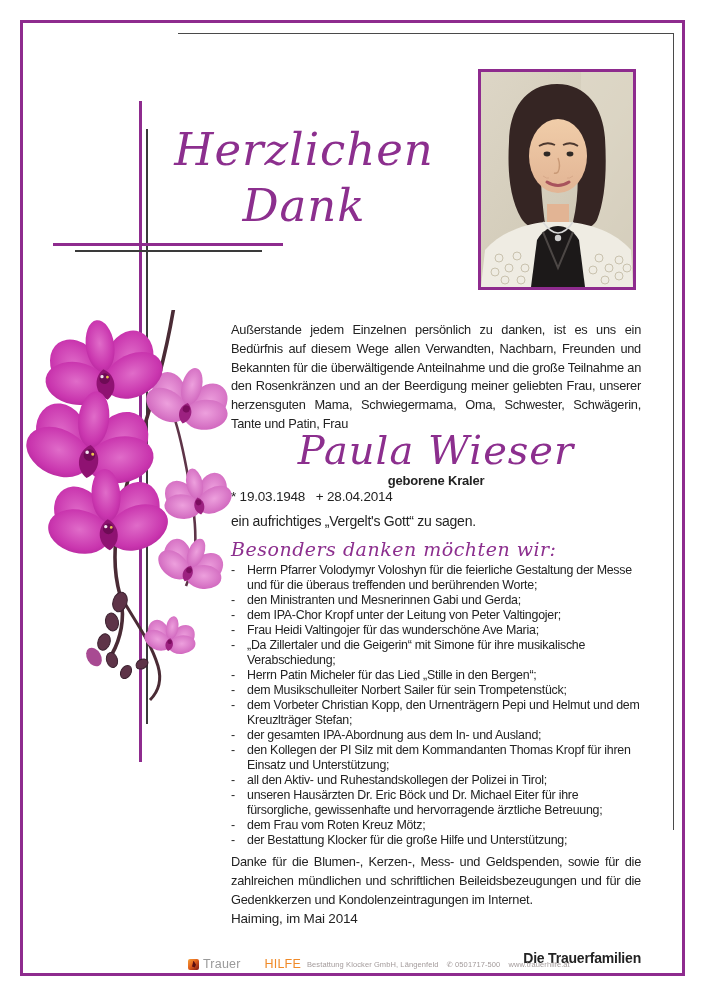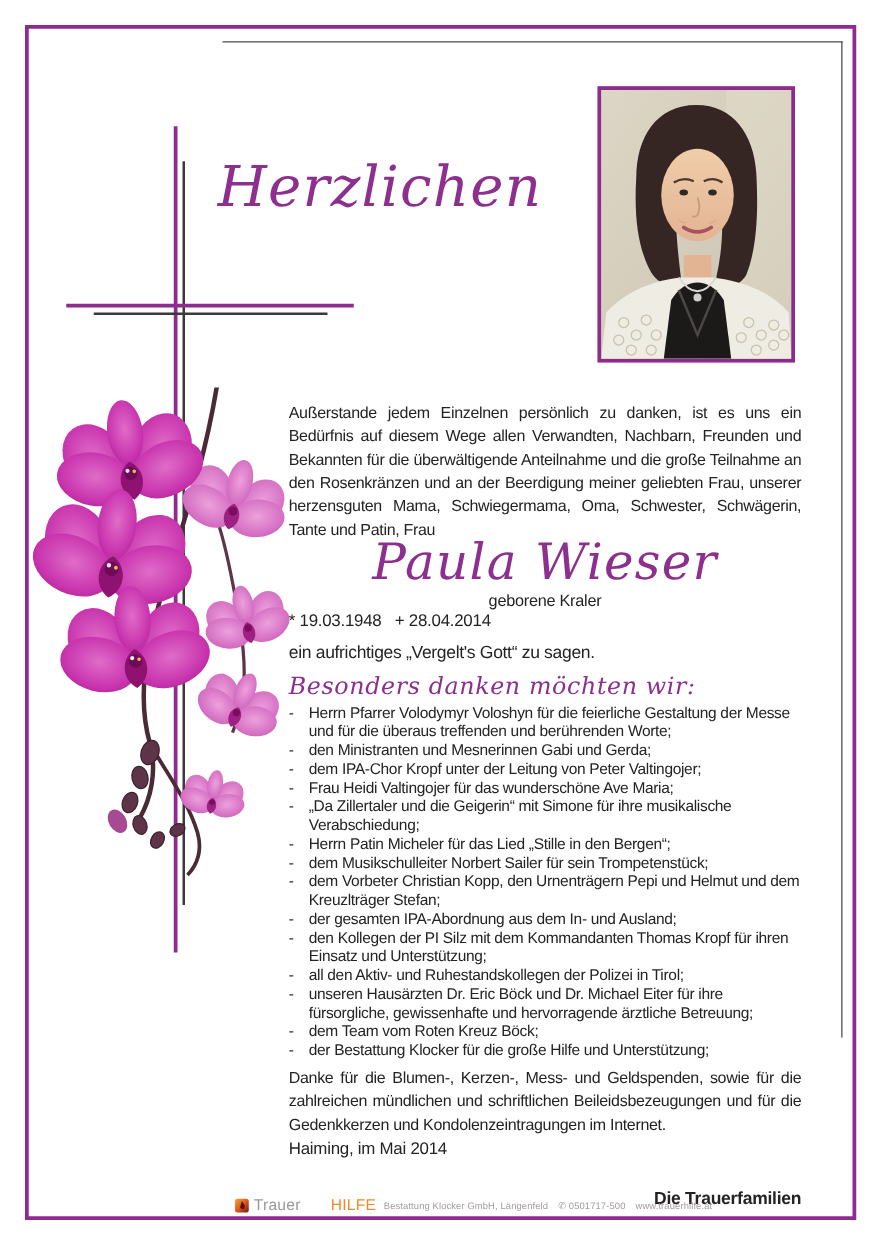--- a/index.html
+++ b/index.html
@@ -31,21 +31,21 @@
   .photo{left:478px;top:69px;width:158px;height:221px;border:3px solid var(--purple);background:#d6cfc0;}
   .photo svg{display:block;width:152px;height:215px;}
   
   .flowers{left:24px;top:310px;width:208px;height:400px;}
   
   .col{left:231px;width:410px;}
   .body-txt{font-size:12.8px;line-height:18.8px;letter-spacing:-0.25px;text-align:justify;}
   .intro{top:321px;}
   .name{top:428px;text-align:center;font-family:"DejaVu Serif",serif;font-style:italic;
     color:var(--script);font-size:40px;line-height:44px;letter-spacing:1px;}
-  .born{top:473px;text-align:center;font-size:13px;letter-spacing:-0.2px;}
+  .born{top:473px;text-align:center;font-size:13px;letter-spacing:-0.2px;font-weight:bold;}
   .dates{top:489px;text-align:left;font-size:13.5px;letter-spacing:-0.2px;white-space:pre;}
   .closing{top:513px;font-size:14px;letter-spacing:-0.25px;}
   .heading{top:538px;font-family:"DejaVu Serif",serif;font-style:italic;color:var(--script);
     font-size:19px;letter-spacing:0.5px;}
   .list{top:563px;font-size:12.4px;line-height:15px;letter-spacing:-0.25px;}
   .list-item{display:flex;}
   .list-item .dash{width:9px;flex:0 0 9px;}
   .list-item .txt{flex:1;padding-left:7px;}
   .donations{top:853px;}
   .place{top:911px;font-size:13.5px;letter-spacing:-0.2px;}
@@ -69,20 +69,21 @@
 <div class="abs rule-top"></div>
 <div class="abs rule-right"></div>
 
 <div class="abs cross-v-p"></div>
 <div class="abs cross-v-b"></div>
 <div class="abs cross-h-p"></div>
 <div class="abs cross-h-b"></div>
 
 <div class="abs title">
   <div>Herzlichen</div>
+  <div>Dank</div>
 </div>
 
 <div class="abs photo">
   <svg viewBox="0 0 152 215">
     <defs>
       <linearGradient id="bgG" x1="0" y1="0" x2="1" y2="1">
         <stop offset="0" stop-color="#ddd6c6"></stop>
           <stop offset="0.55" stop-color="#d3ccba"></stop>
         <stop offset="1" stop-color="#c4bca9"></stop>
       </linearGradient>
@@ -246,21 +247,21 @@
     <div class="list-item">
       <span class="dash">-</span>
       <span class="txt">all den Aktiv- und Ruhestandskollegen der Polizei in Tirol;</span>
     </div>
     <div class="list-item">
       <span class="dash">-</span>
       <span class="txt">unseren Hausärzten Dr. Eric Böck und Dr. Michael Eiter für ihre fürsorgliche, gewissenhafte und hervorragende ärztliche Betreuung;</span>
     </div>
     <div class="list-item">
       <span class="dash">-</span>
-      <span class="txt">dem Team vom Roten Kreuz Böck;</span>
+      <span class="txt">dem Frau vom Roten Kreuz Mötz;</span>
     </div>
     <div class="list-item">
       <span class="dash">-</span>
       <span class="txt">der Bestattung Klocker für die große Hilfe und Unterstützung;</span>
     </div>
   </div>
 
 <div class="abs col donations body-txt">Danke für die Blumen-, Kerzen-, Mess- und Geldspenden, sowie für die zahlreichen mündlichen und schriftlichen Beileidsbezeugungen und für die Gedenkkerzen und Kondolenzeintragungen im Internet.</div>
 <div class="abs col place">Haiming, im Mai 2014</div>
 <div class="abs col signature">Die Trauerfamilien</div>

